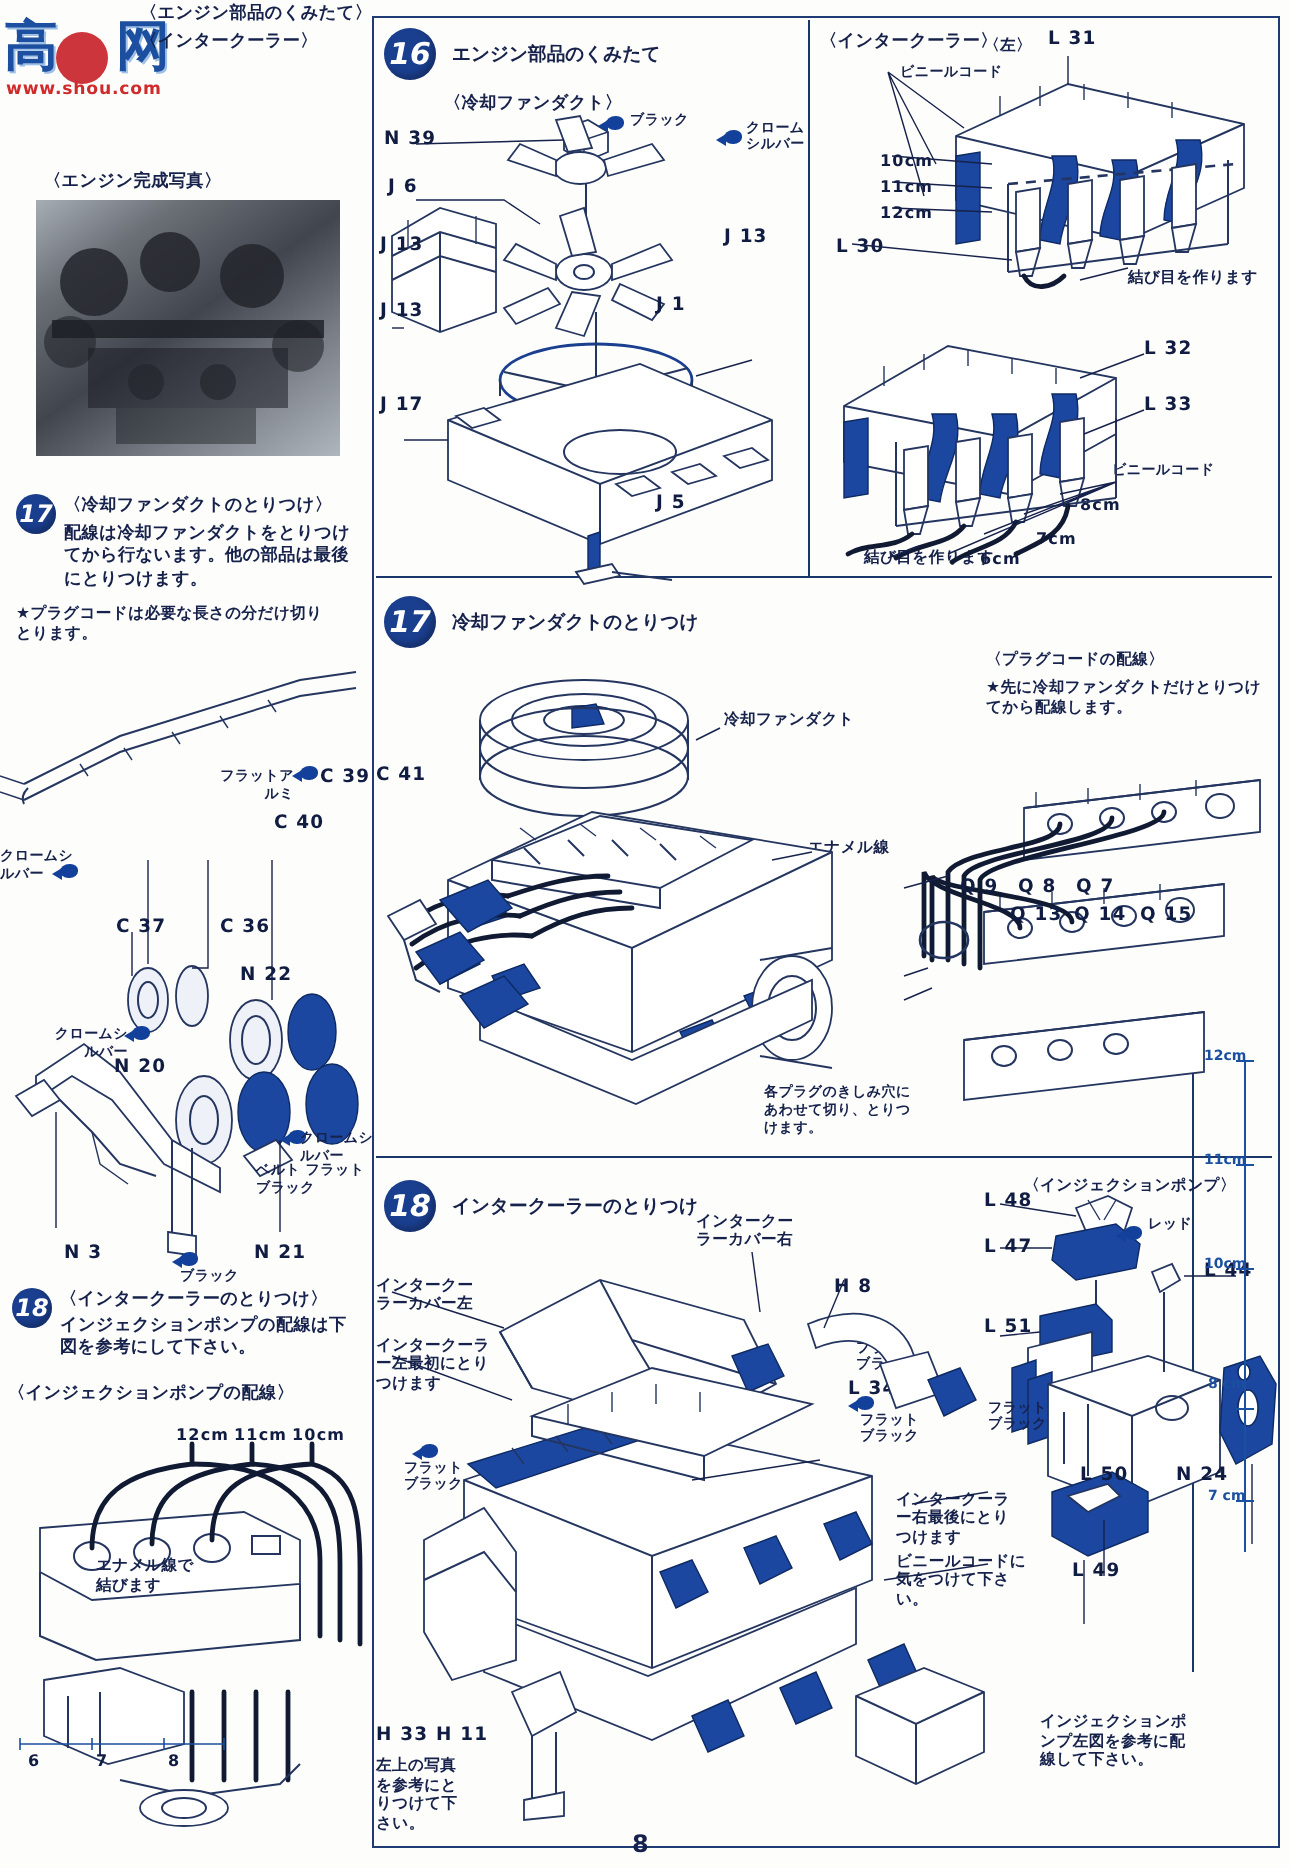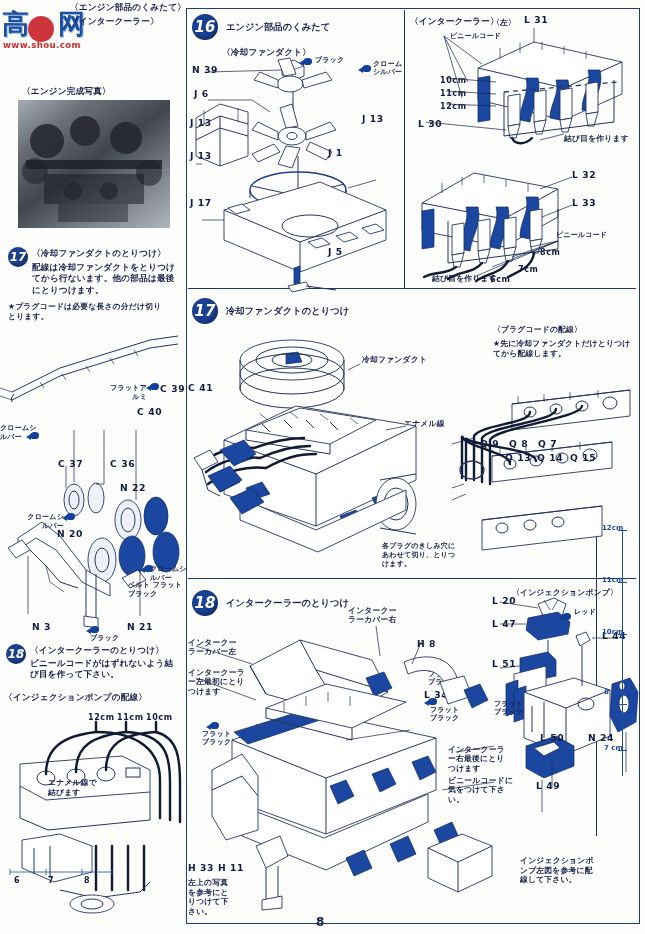--- a/index.html
+++ b/index.html
@@ -167,21 +167,21 @@
 
   <div class="blob" style="left:90px;top:626px;"></div>
   <div class="txt t7" style="left:90px;top:634px;">ブラック</div>
 
   <div class="blob" style="left:144px;top:565px;"></div>
   <div class="txt t7" style="left:150px;top:565px;width:40px;">クロームシルバー</div>
   <div class="txt t7" style="left:128px;top:581px;width:60px;">ベルト フラットブラック</div>
 
   <div class="stepnum small" style="left:6px;top:644px;">18</div>
   <div class="txt t9" style="left:30px;top:645px;width:152px;">〈インタークーラーのとりつけ〉</div>
-  <div class="txt t9" style="left:30px;top:658px;width:152px;">ビニールコードがはずれないよう結び目を作って下さい。</div>
+  <div class="txt t9" style="left:30px;top:658px;width:152px;">インジェクションポンプの配線は下図を参考にして下さい。</div>
   <div class="txt t9" style="left:4px;top:692px;width:175px;">〈インジェクションポンプの配線〉</div>
 
   <div class="code codesm blue" style="left:88px;top:713px;">12cm</div>
   <div class="code codesm blue" style="left:117px;top:713px;">11cm</div>
   <div class="code codesm blue" style="left:146px;top:713px;">10cm</div>
 
   <svg style="left:0px;top:722px;width:185px;height:200px;">
     <path class="fillWhite" d="M20,42 L122,34 L150,48 L150,70 L46,78 L20,64 Z"></path>
     <ellipse class="ln" cx="46" cy="56" rx="9" ry="7"></ellipse>
     <ellipse class="ln" cx="76" cy="54" rx="9" ry="7"></ellipse>
@@ -549,21 +549,21 @@
     <path class="fillWhite" d="M34,158 L54,152 L60,158 L44,166 Z"></path>
     <path class="lead" d="M0,12 L38,18"></path>
     <path class="lead" d="M0,34 L26,34"></path>
     <path class="lead" d="M0,78 L20,76"></path>
     <path class="lead" d="M92,48 L118,48"></path>
     <path class="lead" d="M52,170 L52,198"></path>
     <path class="lead" d="M126,142 L126,182"></path>
     <path class="lead" d="M42,190 L42,222"></path>
   </svg>
 
-  <div class="code" style="left:492px;top:595px;">L 20</div>
+  <div class="code" style="left:492px;top:595px;">L 48</div>
   <div class="code" style="left:492px;top:618px;">L 47</div>
   <div class="code" style="left:492px;top:658px;">L 51</div>
   <div class="code" style="left:602px;top:630px;">L 44</div>
   <div class="code" style="left:540px;top:732px;">L 50</div>
   <div class="code" style="left:588px;top:732px;">N 24</div>
   <div class="code" style="left:536px;top:780px;">L 49</div>
 
   <div class="blob" style="left:562px;top:613px;"></div>
   <div class="txt t7" style="left:574px;top:608px;">レッド</div>
   <div class="txt t7" style="left:494px;top:700px;width:30px;line-height:1.15;">フラットブラック</div>

